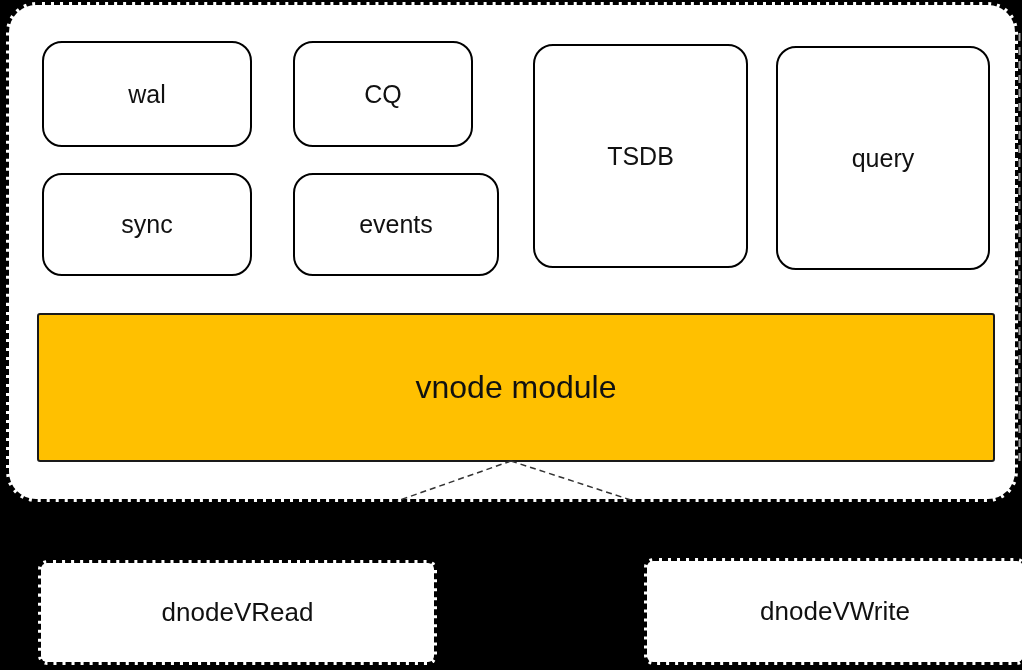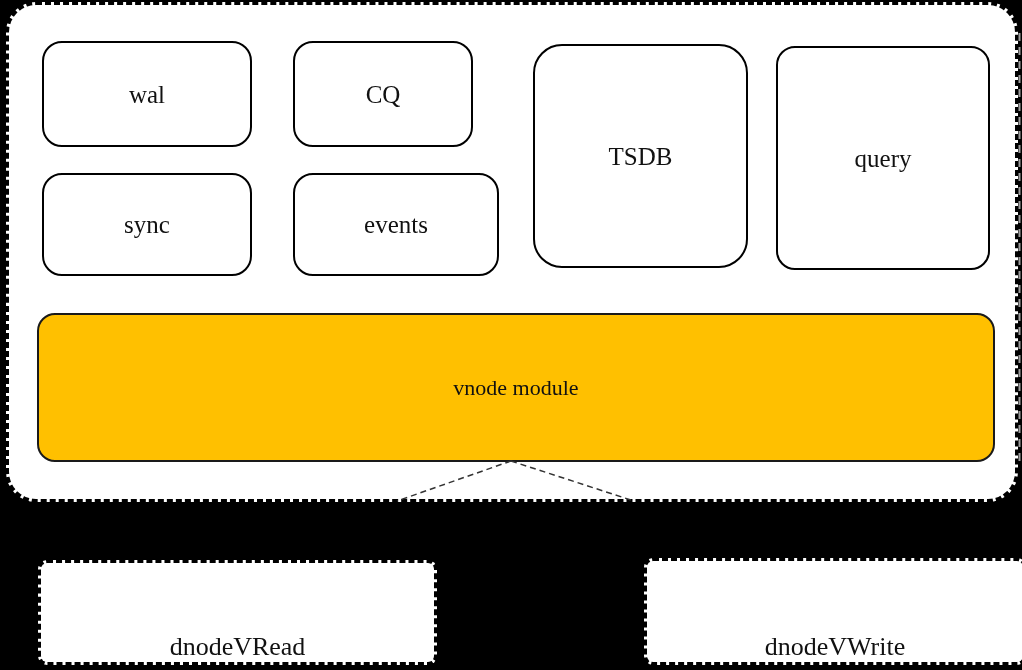--- a/index.html
+++ b/index.html
@@ -6,21 +6,21 @@
     margin: 0;
     padding: 0;
     background: #000000;
   }
   .stage {
     position: relative;
     width: 1022px;
     height: 670px;
     background: #000000;
     overflow: hidden;
-    font-family: Liberation Serif, serif;
+    font-family: Liberation Sans, sans-serif;
     color: #111111;
   }
   
   .vnode-container {
     position: absolute;
     left: 6px;
     top: 2px;
     width: 1012px;
     height: 500px;
     box-sizing: border-box;
@@ -38,49 +38,49 @@
     display: flex;
     align-items: center;
     justify-content: center;
     font-size: 25px;
     line-height: 1;
   }
   #box-wal    { left: 42px;  top: 41px;  width: 210px; height: 106px; }
   #box-cq     { left: 293px; top: 41px;  width: 180px; height: 106px; }
   #box-sync   { left: 42px;  top: 173px; width: 210px; height: 103px; }
   #box-events { left: 293px; top: 173px; width: 206px; height: 103px; }
-  #box-tsdb   { left: 533px; top: 44px;  width: 215px; height: 224px; border-radius: 29px; }
-  #box-query  { left: 776px; top: 46px;  width: 214px; height: 224px; border-radius: 19px; }
+  #box-tsdb   { left: 533px; top: 44px;  width: 215px; height: 224px; }
+  #box-query  { left: 776px; top: 46px;  width: 214px; height: 224px; }
 
   
   .vnode-module {
     position: absolute;
     left: 37px;
     top: 313px;
     width: 958px;
     height: 149px;
     box-sizing: border-box;
     background: #FFC000;
     border: 2px solid #1a1a1a;
-    border-radius: 18px;
+    border-radius: 3px;
     display: flex;
     align-items: center;
     justify-content: center;
-    font-size: 22px;
+    font-size: 32px;
   }
 
   
   .dnode-box {
     position: absolute;
     box-sizing: border-box;
     background: #ffffff;
     border: 3px dashed #000000;
     border-radius: 9px;
     display: flex;
-    align-items: flex-end;
+    align-items: center;
     justify-content: center;
     font-size: 26px;
   }
   #box-dnode-vread  { left: 38px;  top: 560px; width: 399px; height: 105px; }
   #box-dnode-vwrite { left: 644px; top: 558px; width: 382px; height: 107px; }
 
   .connector-svg {
     position: absolute;
     left: 0;
     top: 0;

